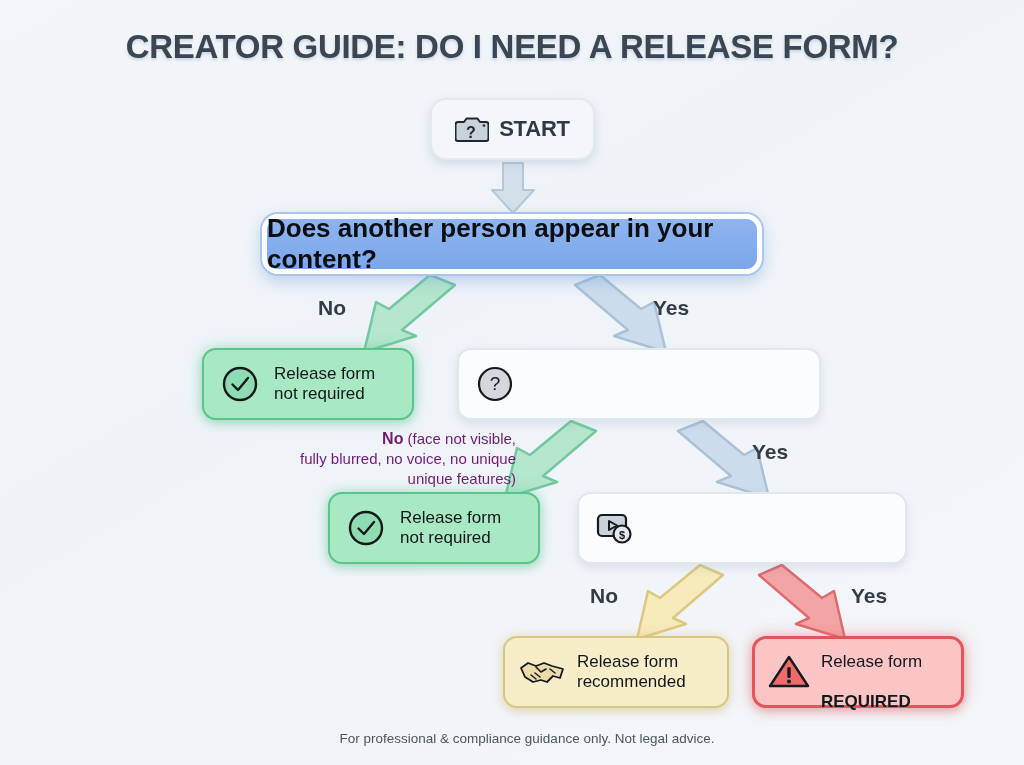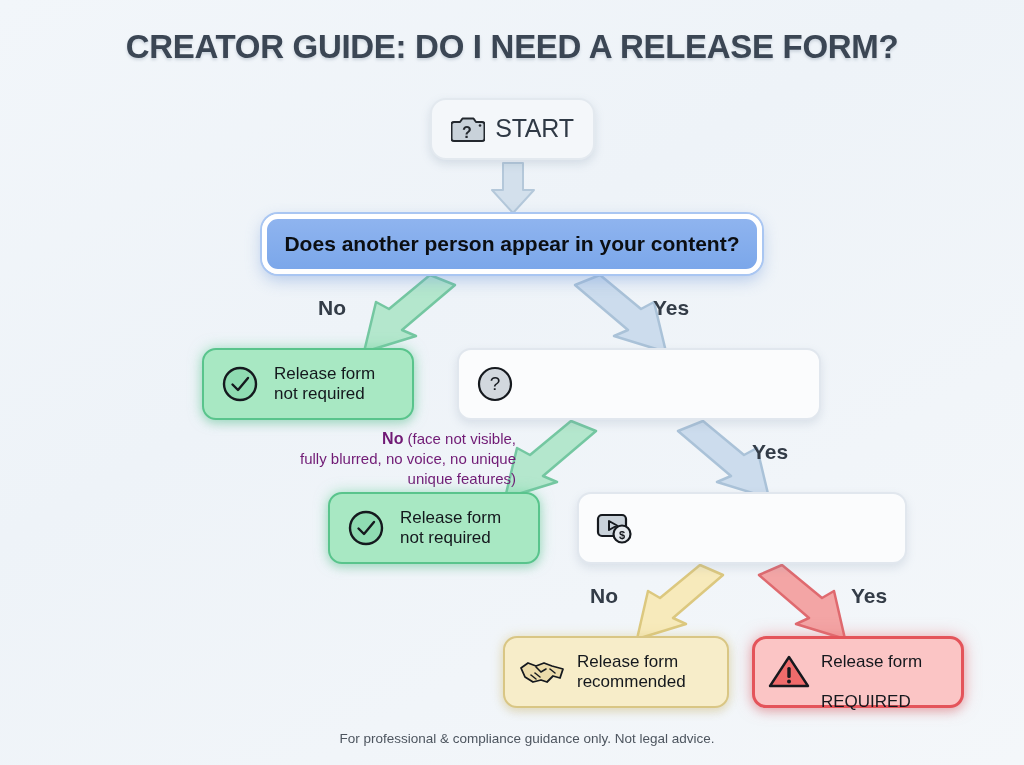--- a/index.html
+++ b/index.html
@@ -56,33 +56,33 @@
   .n-start {
     left: 430px; top: 98px; width: 165px; height: 62px;
     background: #f4f7fa;
     border: 2px solid #e3e9ef;
     border-radius: 16px;
     box-shadow: 0 4px 10px rgba(120,140,165,0.22);
     justify-content: center;
     gap: 10px;
   }
   .n-start .txt {
-    font-size: 25px; font-weight: normal; color: #2f3945; letter-spacing: -0.2px;
+    font-size: 22px; font-weight: bold; color: #2f3945; letter-spacing: -0.2px;
   }
 
   
   .n-q1 {
     left: 262px; top: 214px; width: 500px; height: 60px;
     background: linear-gradient(180deg,#8fb4ef 0%, #7ba7ea 100%);
     border: 5px solid #ffffff;
     border-radius: 16px;
     box-shadow: 0 0 0 2px #a9c6f2, 0 6px 16px rgba(110,150,215,0.45);
     justify-content: center;
   }
-  .n-q1 .txt { font-size: 21px; font-weight: bold; color: #0b0e12; }
+  .n-q1 .txt { font-size: 26px; font-weight: bold; color: #0b0e12; }
 
   
   .n-green {
     background: #a8e8c3;
     border: 2px solid #59c48c;
     box-shadow: 0 0 14px rgba(110,215,160,0.55), 0 4px 9px rgba(90,170,135,0.28);
     padding-left: 16px;
     gap: 14px;
   }
   .n-g1 { left: 202px; top: 348px; width: 212px; height: 72px; }
@@ -111,21 +111,21 @@
 
   
   .n-red {
     left: 752px; top: 636px; width: 212px; height: 72px;
     background: #fbc5c5;
     border: 3px solid #e4545a;
     box-shadow: 0 0 16px rgba(235,110,115,0.50), 0 4px 9px rgba(190,80,85,0.25);
     padding-left: 12px;
     gap: 10px;
   }
-  .n-red .bold { font-weight: normal; text-align: center; }
+  .n-red .bold { font-weight: bold; text-align: center; }
 
   
   .elabel {
     position: absolute;
     font-size: 21px;
     font-weight: bold;
     color: #333c47;
   }
   .lb-no1  { left: 318px; top: 296px; }
   .lb-yes1 { left: 653px; top: 296px; }

